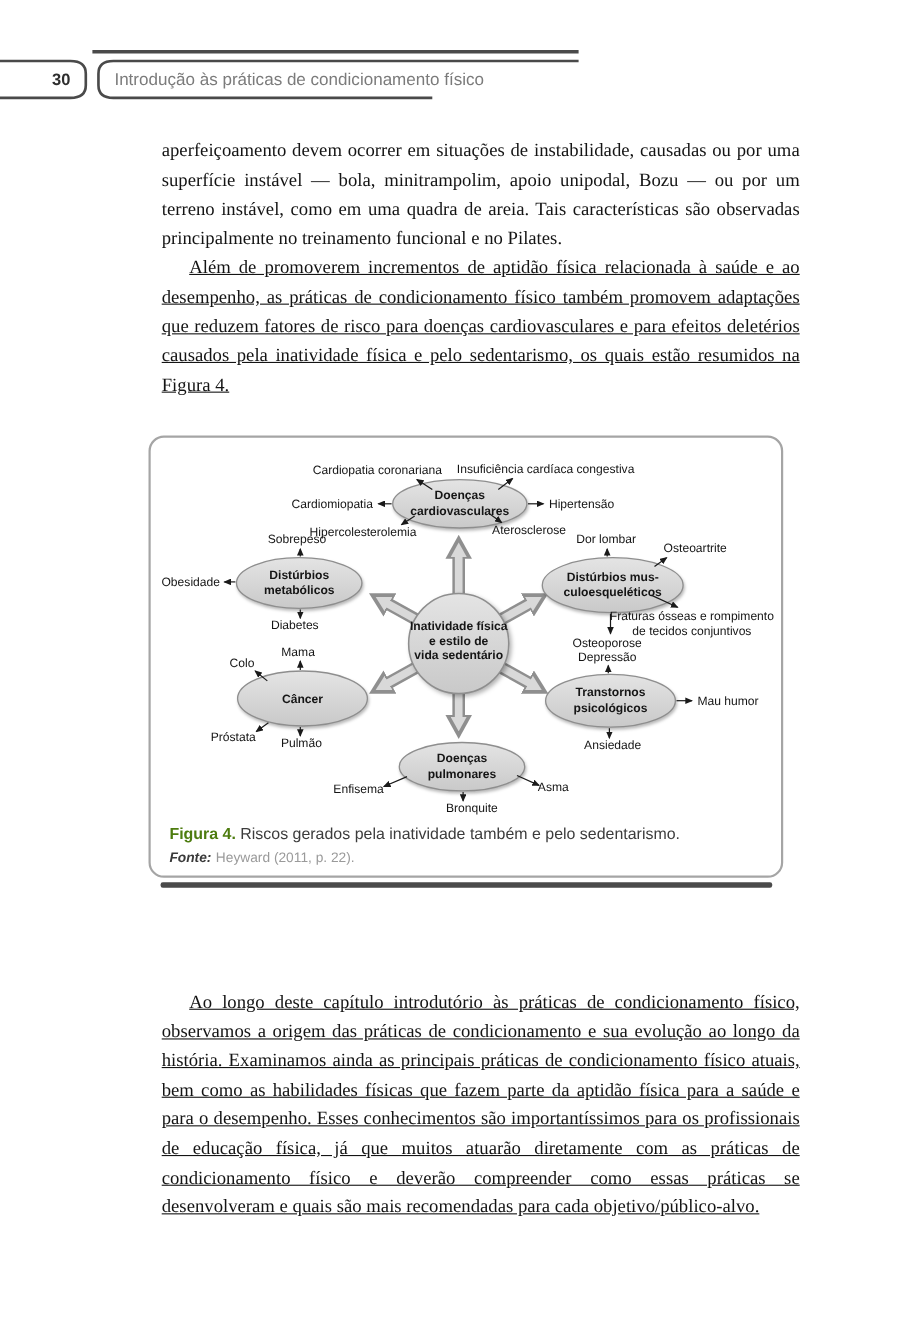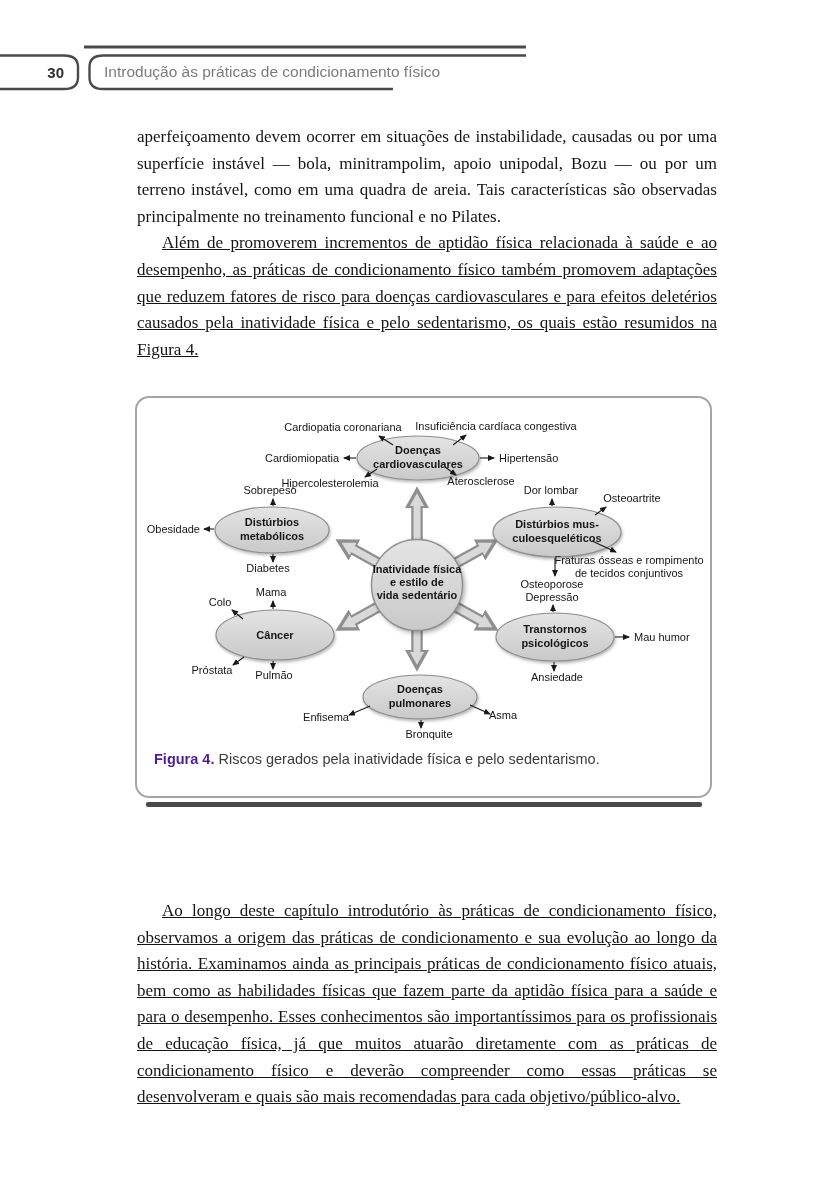--- a/index.html
+++ b/index.html
@@ -6,33 +6,33 @@
   body{width:827px;height:1200px;overflow:hidden;position:relative;
        font-family:"Liberation Serif",serif;}
   .page{position:absolute;inset:0;background:#fff;}
 
   
   .header-svg{position:absolute;top:0;left:0;}
   .badge-num{font-family:"Liberation Sans",sans-serif;font-weight:bold;font-size:15px;fill:#2e2e2e;}
   .chapter-title{font-family:"Liberation Sans",sans-serif;font-size:15.5px;fill:#7b7b7b;}
 
   
-  .text-block{position:absolute;left:137px;width:580px;}
+  .text-block{position:absolute;left:147px;width:580px;}
   .tb1{top:124px;}
   .tb2{top:858px;margin-top:40px;}
   .text-block p{margin:0;font-size:17px;line-height:26.6px;color:#141414;text-align:justify;}
   .text-block p.indent{text-indent:25px;text-decoration:underline;}
 
   
   figure.fig{position:absolute;left:135px;top:396px;width:577px;height:402px;margin:0;
              border:2px solid #a5a5a5;border-radius:14px;box-sizing:border-box;background:#fff;}
   .diagram-svg{display:block;margin:2px 0 0 3px;}
   figcaption{padding:1px 16px 0 17px;font-family:"Liberation Sans",sans-serif;}
   .cap-line{margin:0;font-size:14.5px;color:#3c3c3c;}
-  .cap-label{font-weight:bold;color:#4c1d95;margin-right:4px;}
+  .cap-label{font-weight:bold;color:#4d7c0f;margin-right:4px;}
   .src-line{margin:6px 0 0 0;font-size:12.5px;color:#9a9a9a;}
   .src-label{font-weight:bold;font-style:italic;color:#3a3a3a;margin-right:4px;}
   .figure-underline{position:absolute;left:146px;top:802px;width:556px;height:5px;
                     background:#4a4a4a;border-radius:2px;}
 
   
   .et{font-family:"Liberation Sans",sans-serif;font-weight:bold;font-size:11px;fill:#151515;text-anchor:middle;}
   .rl{font-family:"Liberation Sans",sans-serif;font-size:11px;fill:#151515;text-anchor:middle;}
   .rl-s{text-anchor:start;}
   .rl-e{text-anchor:end;}
@@ -177,21 +177,22 @@
         <line class="sa" x1="230" y1="306" x2="209" y2="315"></line>
         <text class="rl" x="186" y="321">Enfisema</text>
         <line class="sa" x1="330" y1="305" x2="350" y2="314"></line>
         <text class="rl" x="363" y="319">Asma</text>
         <line class="sa" x1="281" y1="320" x2="281" y2="328"></line>
         <text class="rl" x="289" y="338">Bronquite</text>
       </g>
     </svg>
 
     <figcaption>
-      <p class="cap-line"><span class="cap-label">Figura 4.</span><span>Riscos gerados pela inatividade física e pelo sedentarismo.</span></p>
+      <p class="cap-line"><span class="cap-label">Figura 4.</span><span>Riscos gerados pela inatividade também e pelo sedentarismo.</span></p>
+      <p class="src-line"><span class="src-label">Fonte:</span><span>Heyward (2011, p. 22).</span></p>
     </figcaption>
   </figure>
 
   <div class="figure-underline"></div>
 
   <div class="text-block tb2">
     <p class="indent">Ao longo deste capítulo introdutório às práticas de condicionamento físico, observamos a origem das práticas de condicionamento e sua evolução ao longo da história. Examinamos ainda as principais práticas de condicionamento físico atuais, bem como as habilidades físicas que fazem parte da aptidão física para a saúde e para o desempenho. Esses conhecimentos são importantíssimos para os profissionais de educação física, já que muitos atuarão diretamente com as práticas de condicionamento físico e deverão compreender como essas práticas se desenvolveram e quais são mais recomendadas para cada objetivo/público-alvo.</p>
   </div>
 
 </div>

